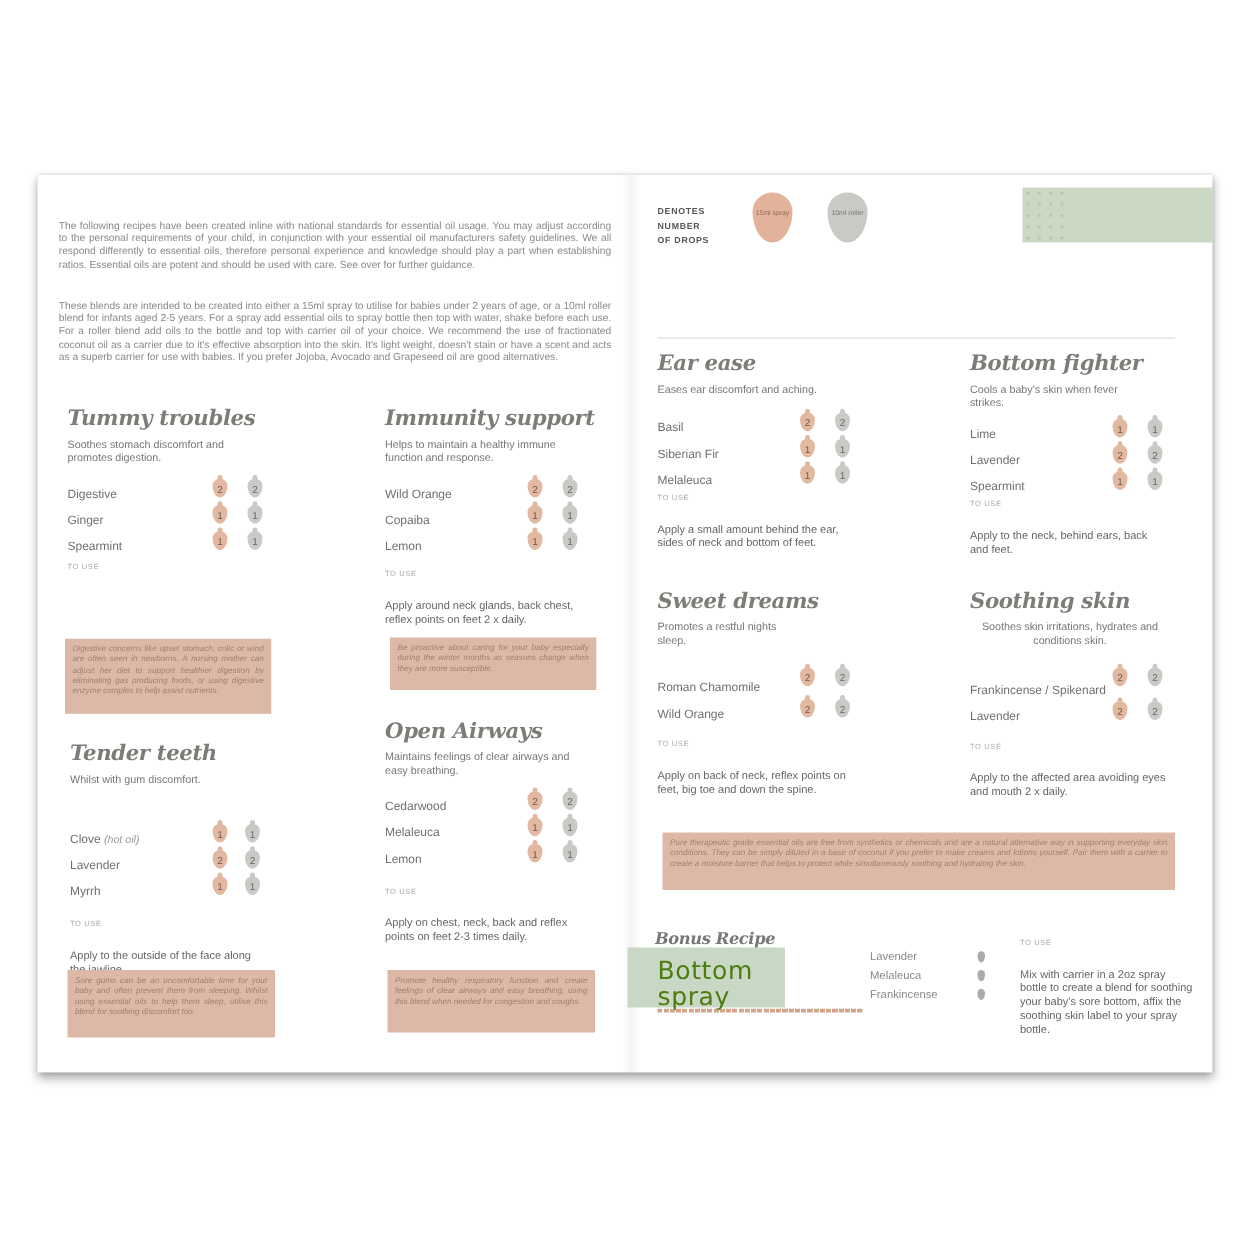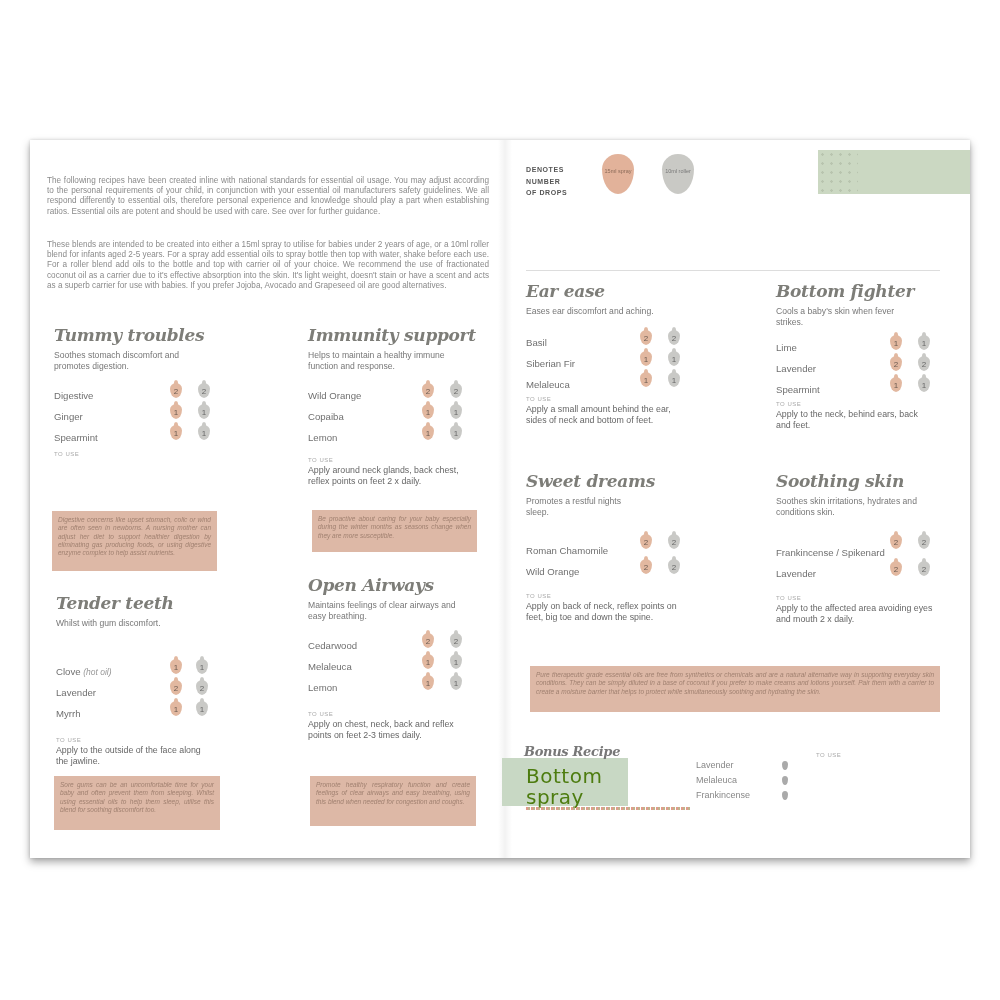--- a/index.html
+++ b/index.html
@@ -44,21 +44,21 @@
     border-radius: 50% 50% 50% 50% / 38% 38% 62% 62%;
     font-size: 8px; line-height: 17px; text-align: center; color: #6a5a50;
   }
   .ing .drop.spray { background: #e2b8a0; }
   .ing .drop.roller { background: #c9c9c6; color: #666; }
   .ing .drop::before {
     content: ""; position: absolute; left: 4px; top: -3px; width: 4px; height: 5px;
     background: inherit; border-radius: 50% 50% 0 0;
   }
   .touse-label { font-size: 6px; letter-spacing: 0.5px; color: #aaa; margin-top: 14px; }
-  .touse { font-size: 8.8px; line-height: 11px; color: #666; margin-top: 2px; }
+  .touse { font-size: 8.8px; line-height: 11px; color: #666; margin-top: 16px; }
   .tip {
     position: absolute; background: #ddb8a6; color: #a08070;
     font-size: 6.5px; line-height: 8.3px; padding: 5px 6px; font-style: italic;
     text-align: justify; box-sizing: border-box;
   }
   .legend-label {
     position: absolute; left: 496px; top: 24px; font-size: 7px; line-height: 11.5px;
     letter-spacing: 0.6px; color: #555; font-weight: bold;
   }
   .legend-drop {
@@ -287,21 +287,21 @@
         <span class="drop spray" style="left:114px;">2</span>
         <span class="drop roller" style="left:142px;">2</span>
       </div>
     </div>
     <div class="touse-label" style="margin-top:16px;">TO USE</div>
     <div class="touse" style="width:158px;">Apply on back of neck, reflex points on feet, big toe and down the spine.</div>
   </div>
 
   <div class="recipe" style="left:746px; top:330px; width:170px;">
     <h2 class="script">Soothing skin</h2>
-    <div class="desc" style="width:160px;">Soothes skin irritations, hydrates and conditions skin.</div>
+    <div class="desc" style="width:160px;text-align:center;">Soothes skin irritations, hydrates and conditions skin.</div>
     <div class="ing-list" style="margin-top:10px;">
       <div class="ing" style="height:30px; width:90px; line-height:11px;">
         <span class="name">Frankincense / Spikenard</span>
         <span class="drop spray" style="left:114px; top:6px;">2</span>
         <span class="drop roller" style="left:142px; top:6px;">2</span>
       </div>
       <div class="ing">
         <span class="name">Lavender</span>
         <span class="drop spray" style="left:114px;">2</span>
         <span class="drop roller" style="left:142px;">2</span>
@@ -320,14 +320,15 @@
     <div>spray</div>
   </div>
   <div class="bonus-underline"></div>
   <div class="bonus-ings">
     <div class="bonus-ing"><span>Lavender</span><span class="mini-drop"></span></div>
     <div class="bonus-ing"><span>Melaleuca</span><span class="mini-drop"></span></div>
     <div class="bonus-ing"><span>Frankincense</span><span class="mini-drop"></span></div>
   </div>
   <div class="bonus-use">
     <div class="touse-label">TO USE</div>
+    <div class="touse">Mix with carrier in a 2oz spray bottle to create a blend for soothing your baby's sore bottom, affix the soothing skin label to your spray bottle.</div>
   </div>
 </div>
 
 </body></html>

